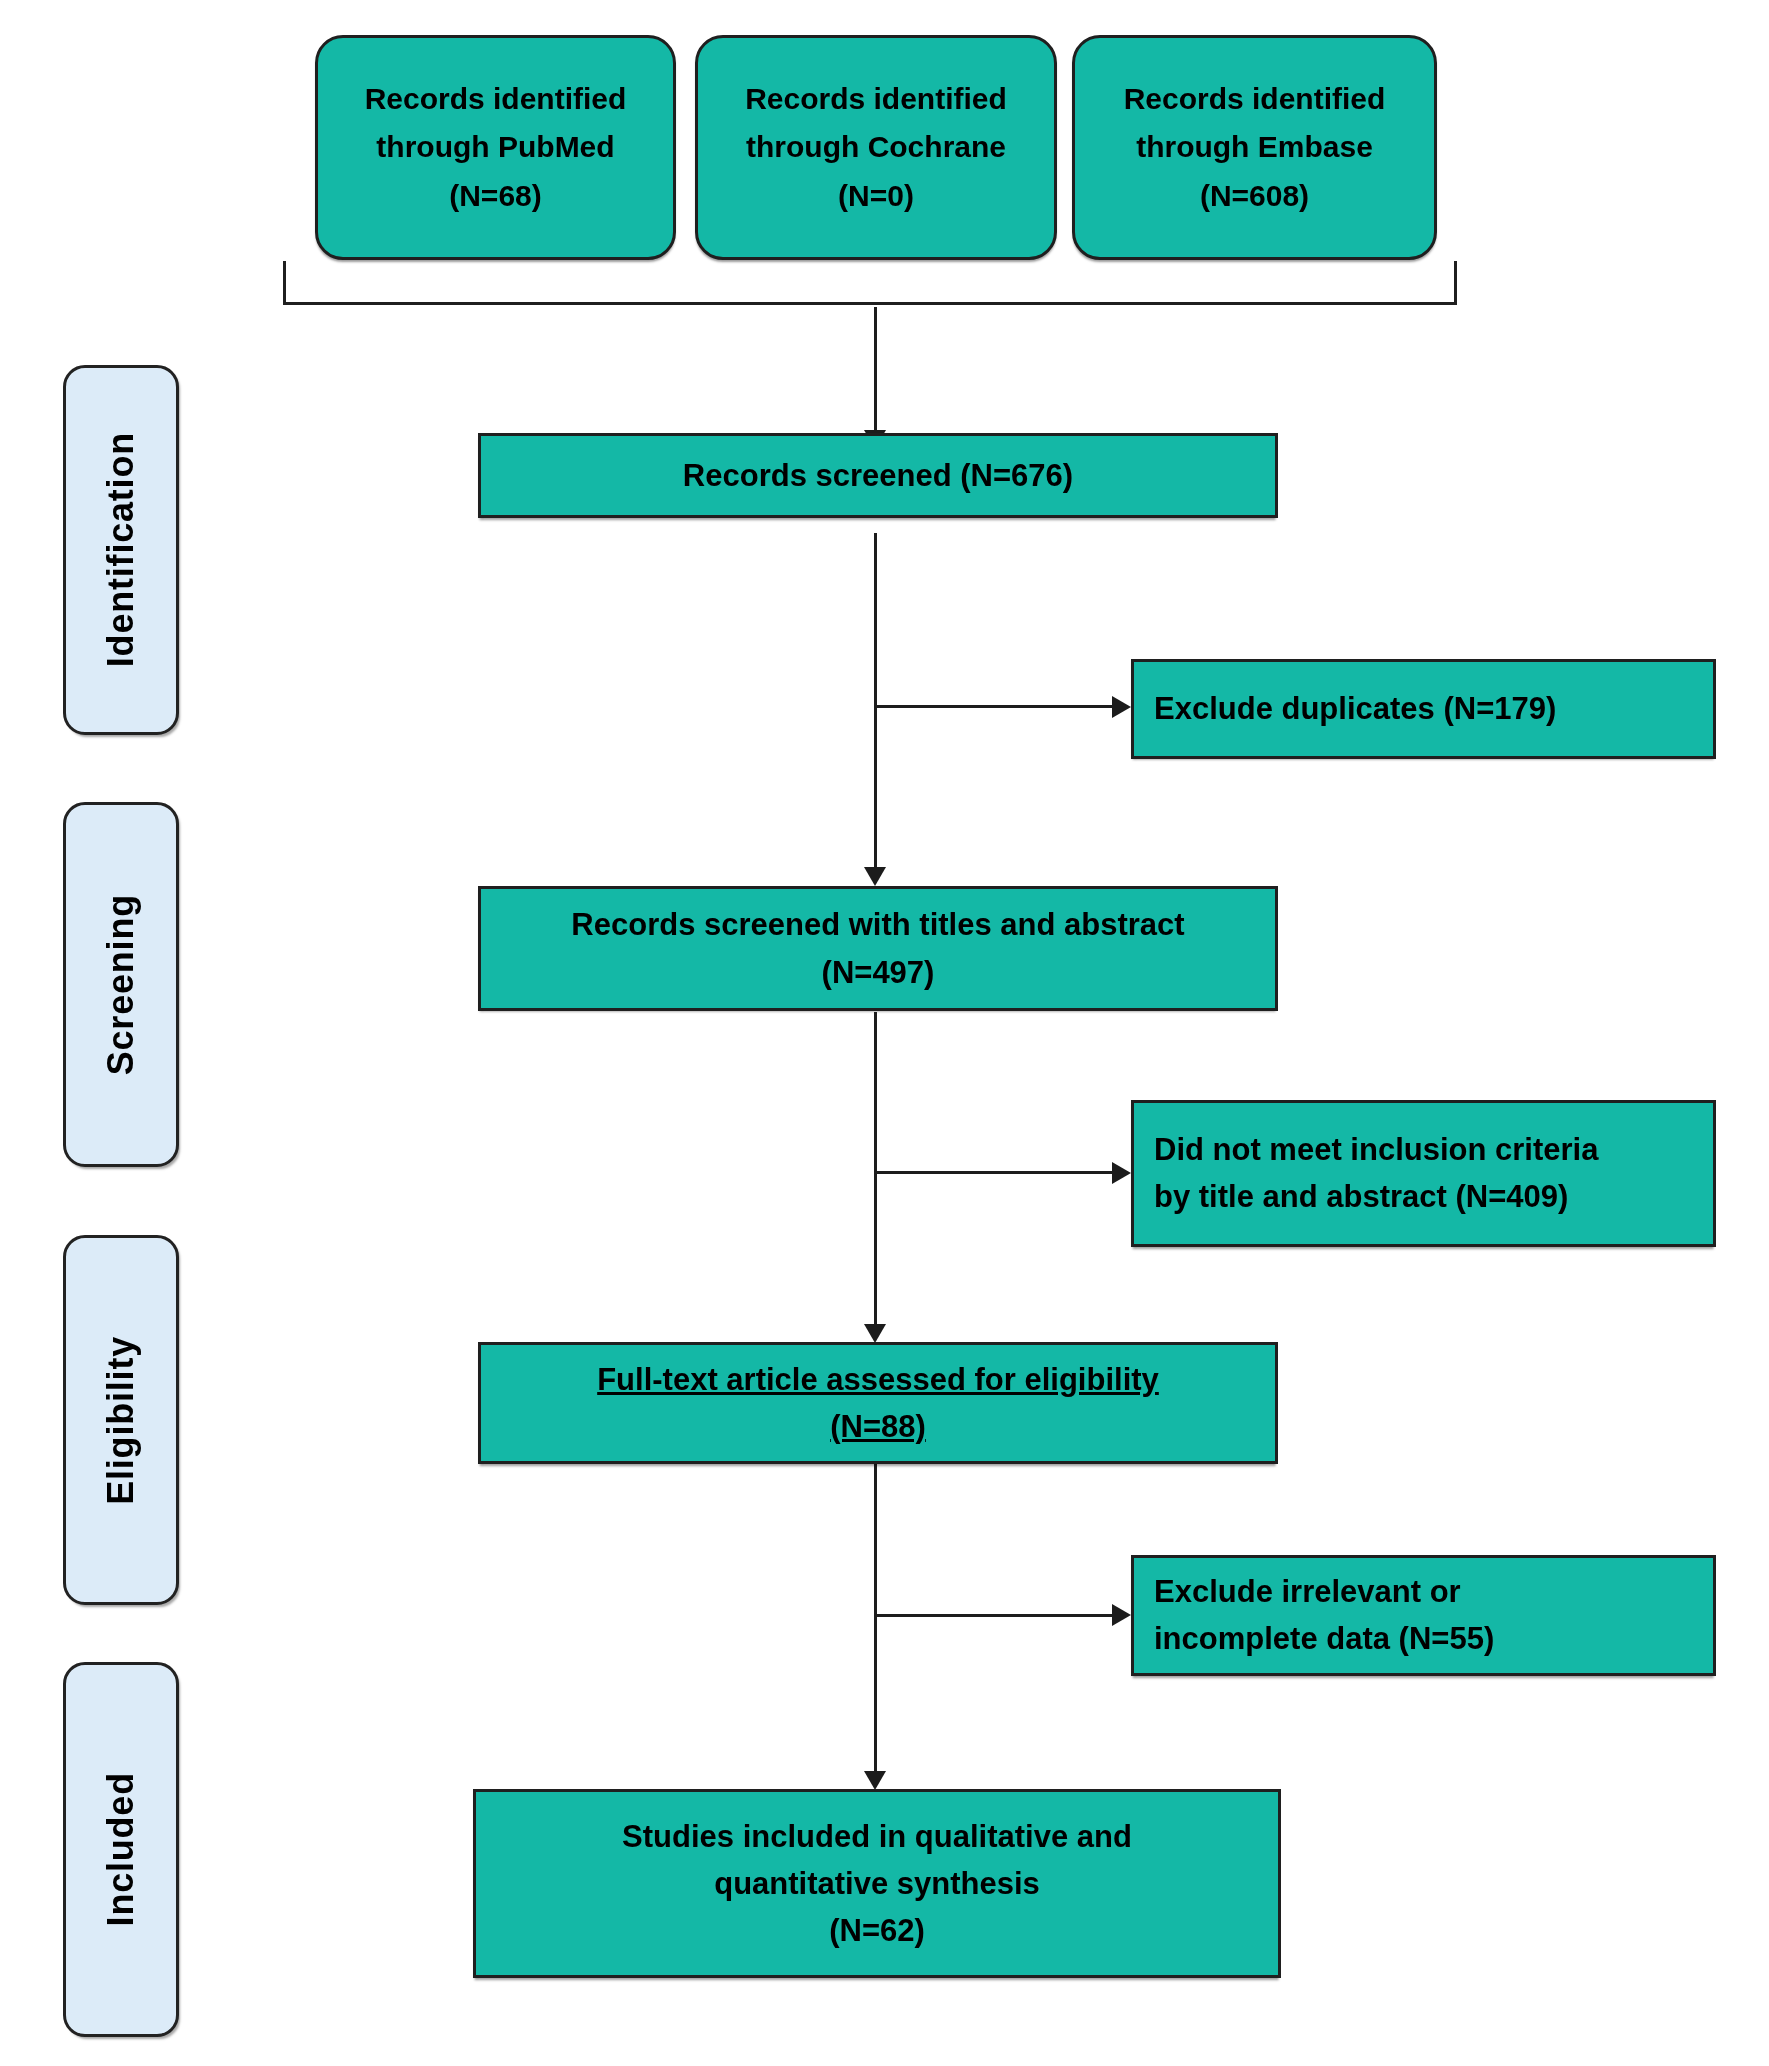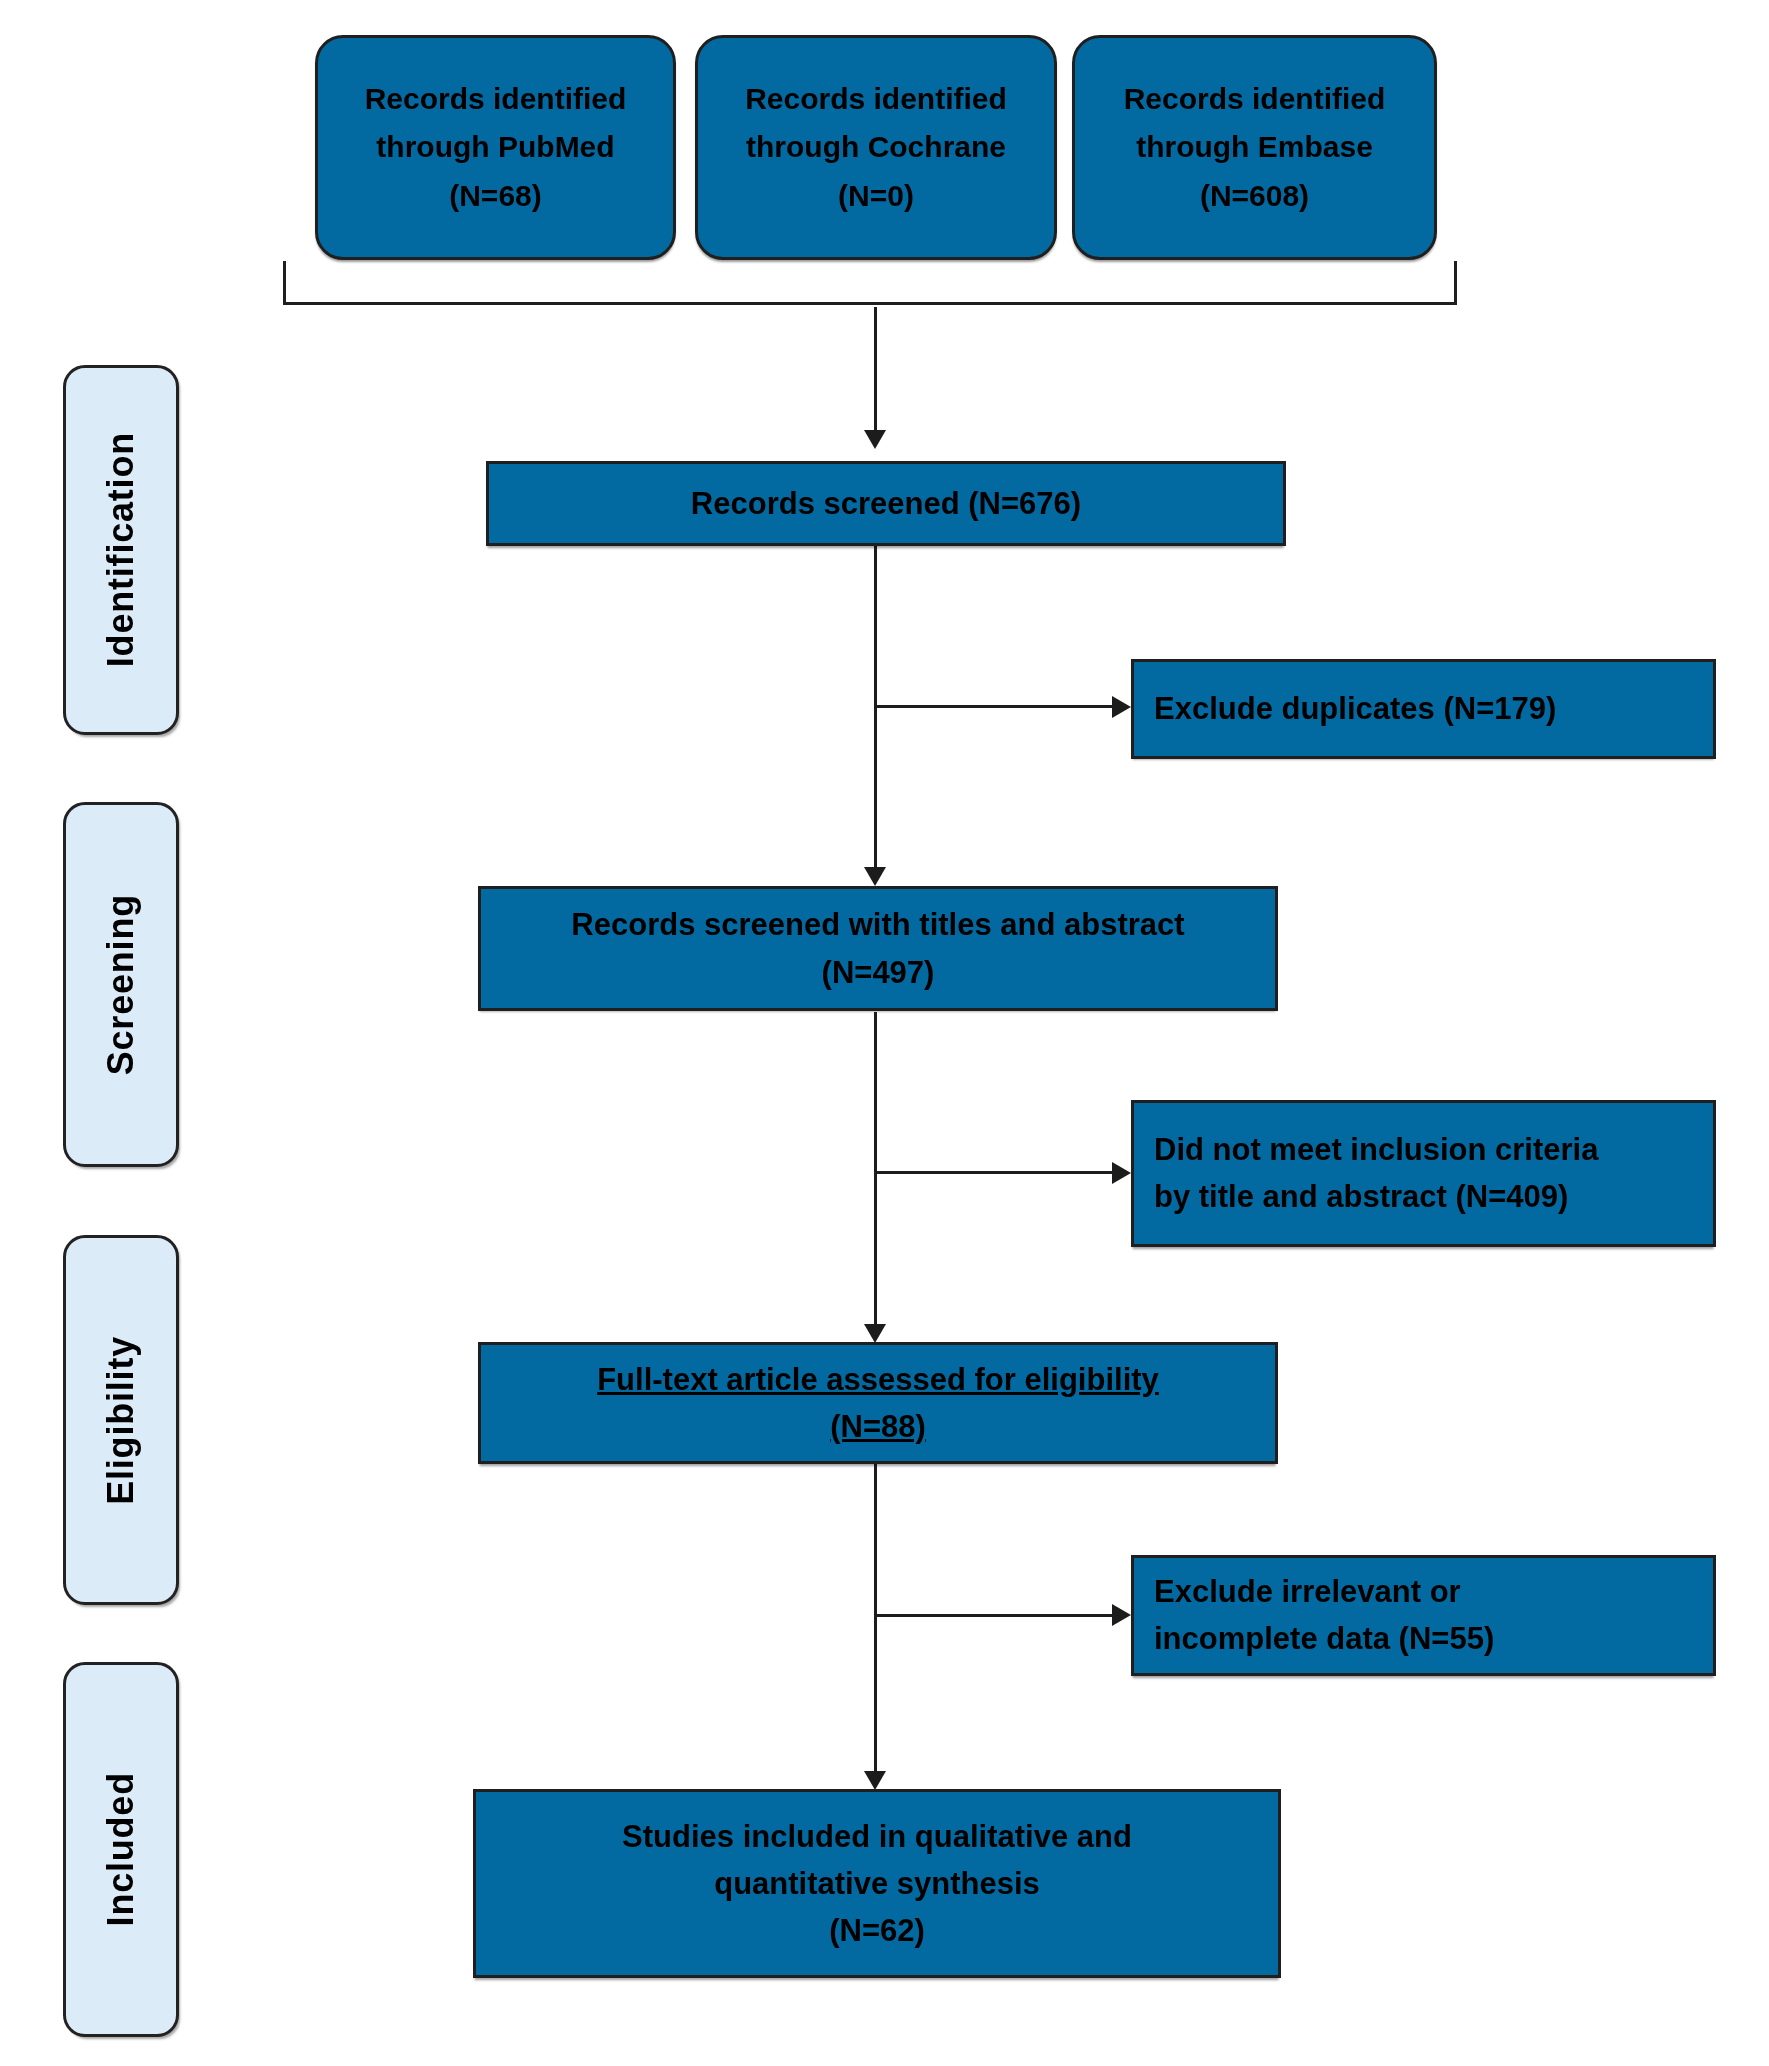--- a/index.html
+++ b/index.html
@@ -20,34 +20,34 @@
     writing-mode:vertical-rl; transform:rotate(180deg);
     font-weight:bold; font-size:36px; letter-spacing:0.8px; color:#000;
   }
   #st0 { top:365px;  height:370px; }
   #st1 { top:802px; height:365px; }
   #st2 { top:1235px; height:370px; }
   #st3 { top:1662px; height:375px; }
 
   
   .box {
-    position:absolute; background:#0369a1; border:3.1px solid #1f1f1f;
+    position:absolute; background:#14b8a6; border:3.1px solid #1f1f1f;
     display:flex; flex-direction:column; align-items:center; justify-content:center;
     text-align:center; font-weight:bold; color:#000;
     box-shadow:0 3.1px 2.4px -1.6px rgba(0,0,0,0.40);
   }
   .rounded { border-radius:28px; }
 
   .src { top:35px; height:225px; font-size:30px; line-height:1.62; }
   #src0 { left:315px;  width:361px; }
   #src1 { left:695px;  width:362px; }
   #src2 { left:1072px; width:365px; }
 
   .flow { font-size:31px; line-height:1.52; }
-  #f0 { left:478px; top:461px;  width:800px; height:85px;margin-left:8px; }
+  #f0 { left:478px; top:433px;  width:800px; height:85px; }
   #f1 { left:478px; top:886px; width:800px; height:125px; }
   #f2 { left:478px; top:1342px; width:800px; height:122px;text-decoration:underline; }
   #f3 { left:473px; top:1789px; width:808px; height:189px; }
 
   .excl {
     font-size:31px; line-height:1.5; align-items:flex-start;
     text-align:left; padding-left:20px; padding-right:7.8px;
     left:1131px; width:585px;
   }
   #e0 { top:659px;  height:100px; }

